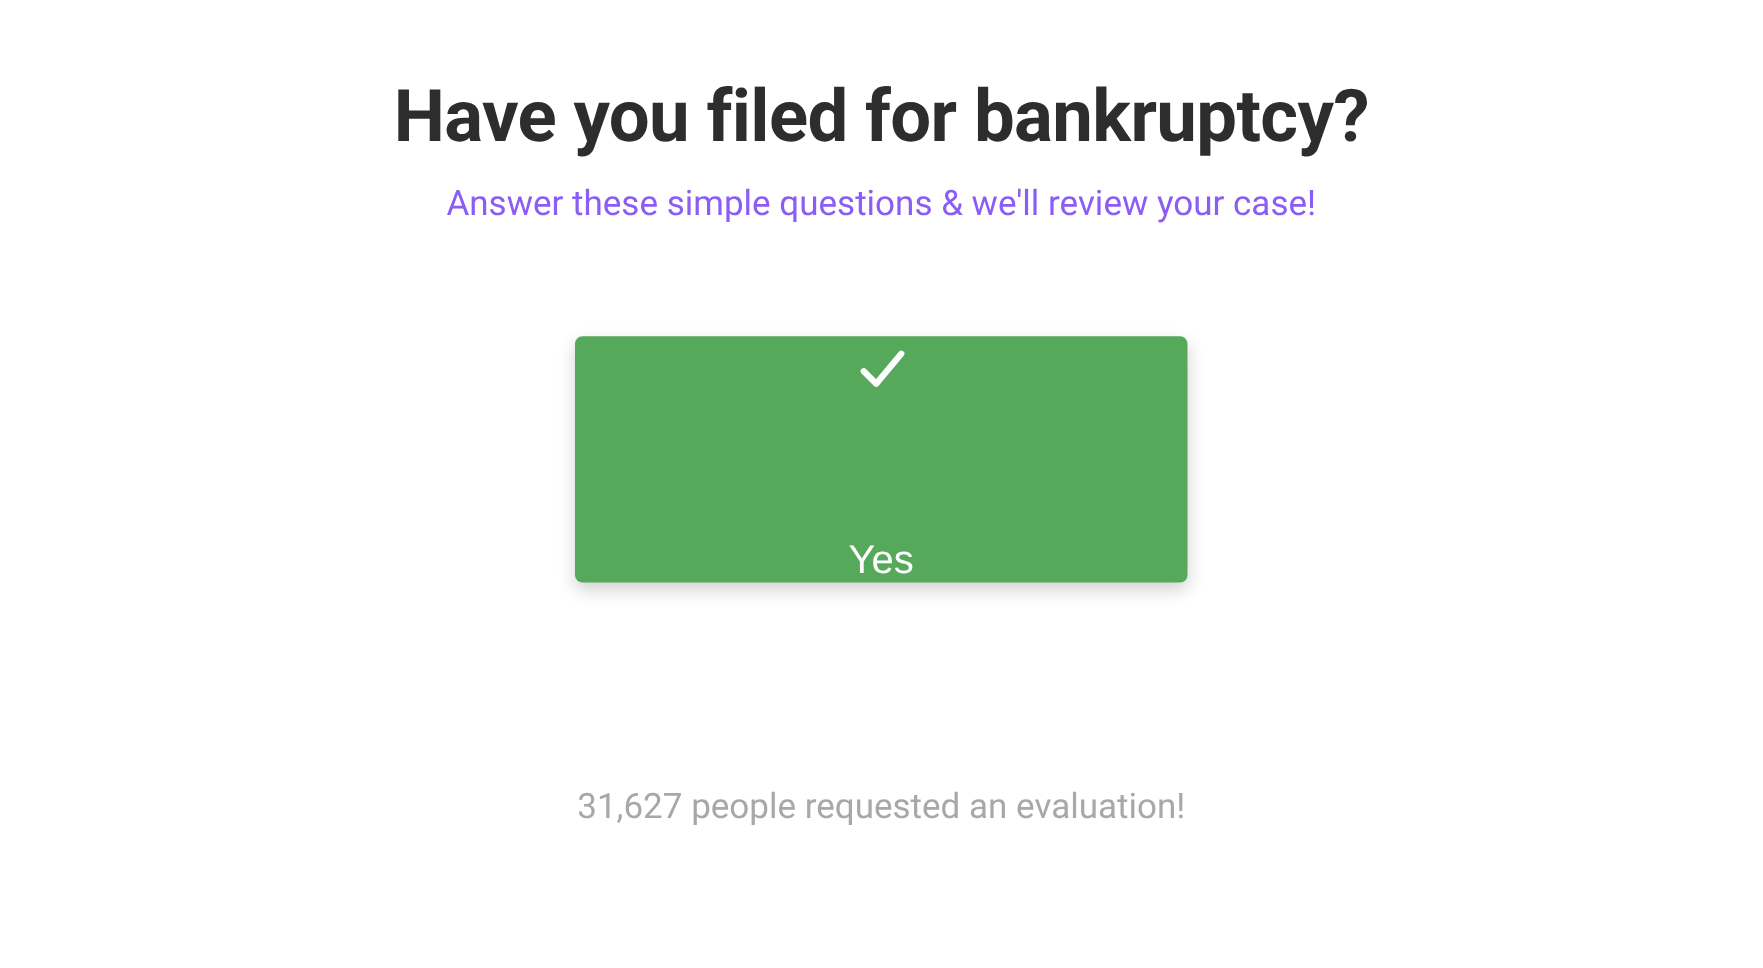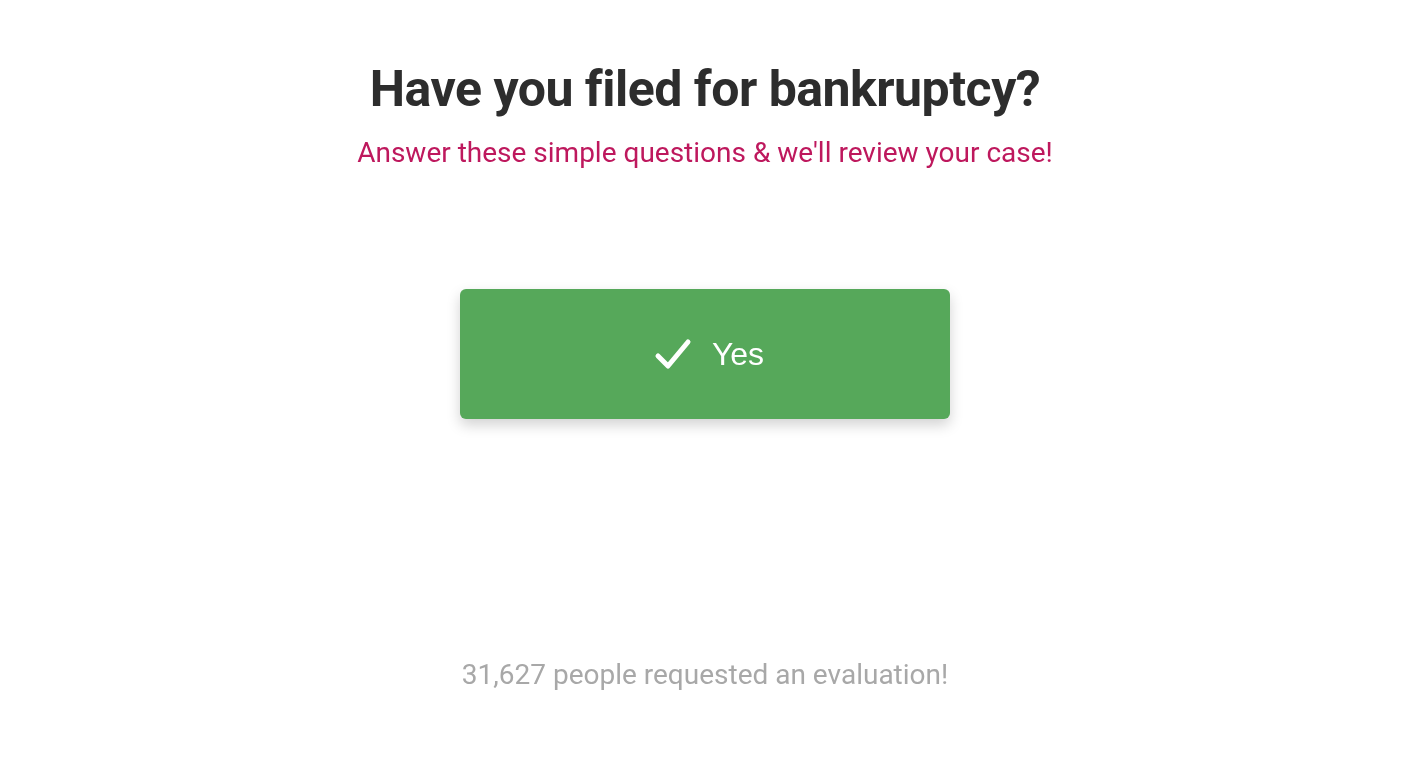--- a/index.html
+++ b/index.html
@@ -17,69 +17,69 @@
       align-items: center;
     }
     .question-container {
       width: 100%;
       display: flex;
       flex-direction: column;
       align-items: center;
       padding-top: 60px;
     }
     .question-title {
-      font-size: 50px;
+      font-size: 58px;
       font-weight: 700;
       color: #2d2d2d;
       text-align: right;
       margin-bottom: 18px;
       letter-spacing: -0.5px;
     }
     .question-subtitle {
       font-size: 28px;
       font-weight: 400;
-      color: #be185d;
+      color: #8b5cf6;
       text-align: center;
-      margin-bottom: 120px;
+      margin-bottom: 90px;
     }
     .options-row {
       display: flex;
       gap: 32px;
       justify-content: center;
       width: 100%;
     }
     .option-button {
       width: 490px;
-      height: 130px;
+      height: 197px;
       background: #56a85a;
       border: none;
       border-radius: 6px;
       display: flex;
-      flex-direction: row;
+      flex-direction: column;
       align-items: center;
-      justify-content: center;
+      justify-content: space-between;
       cursor: pointer;
       box-shadow: 0 6px 14px rgba(0, 0, 0, 0.18);
       gap: 14px;
     }
     .option-icon {
       width: 52px;
       height: 52px;
       display: flex;
       align-items: center;
       justify-content: center;
     }
     .option-label {
       font-size: 32px;
       font-weight: 500;
       color: #ffffff;
     }
     .footer-text {
       position: absolute;
-      top: 658px;
+      top: 628px;
       width: 100%;
       text-align: center;
       font-size: 28px;
       font-weight: 400;
       color: #a8a8a8;
     }
   </style>
 </head>
 <body>
 

